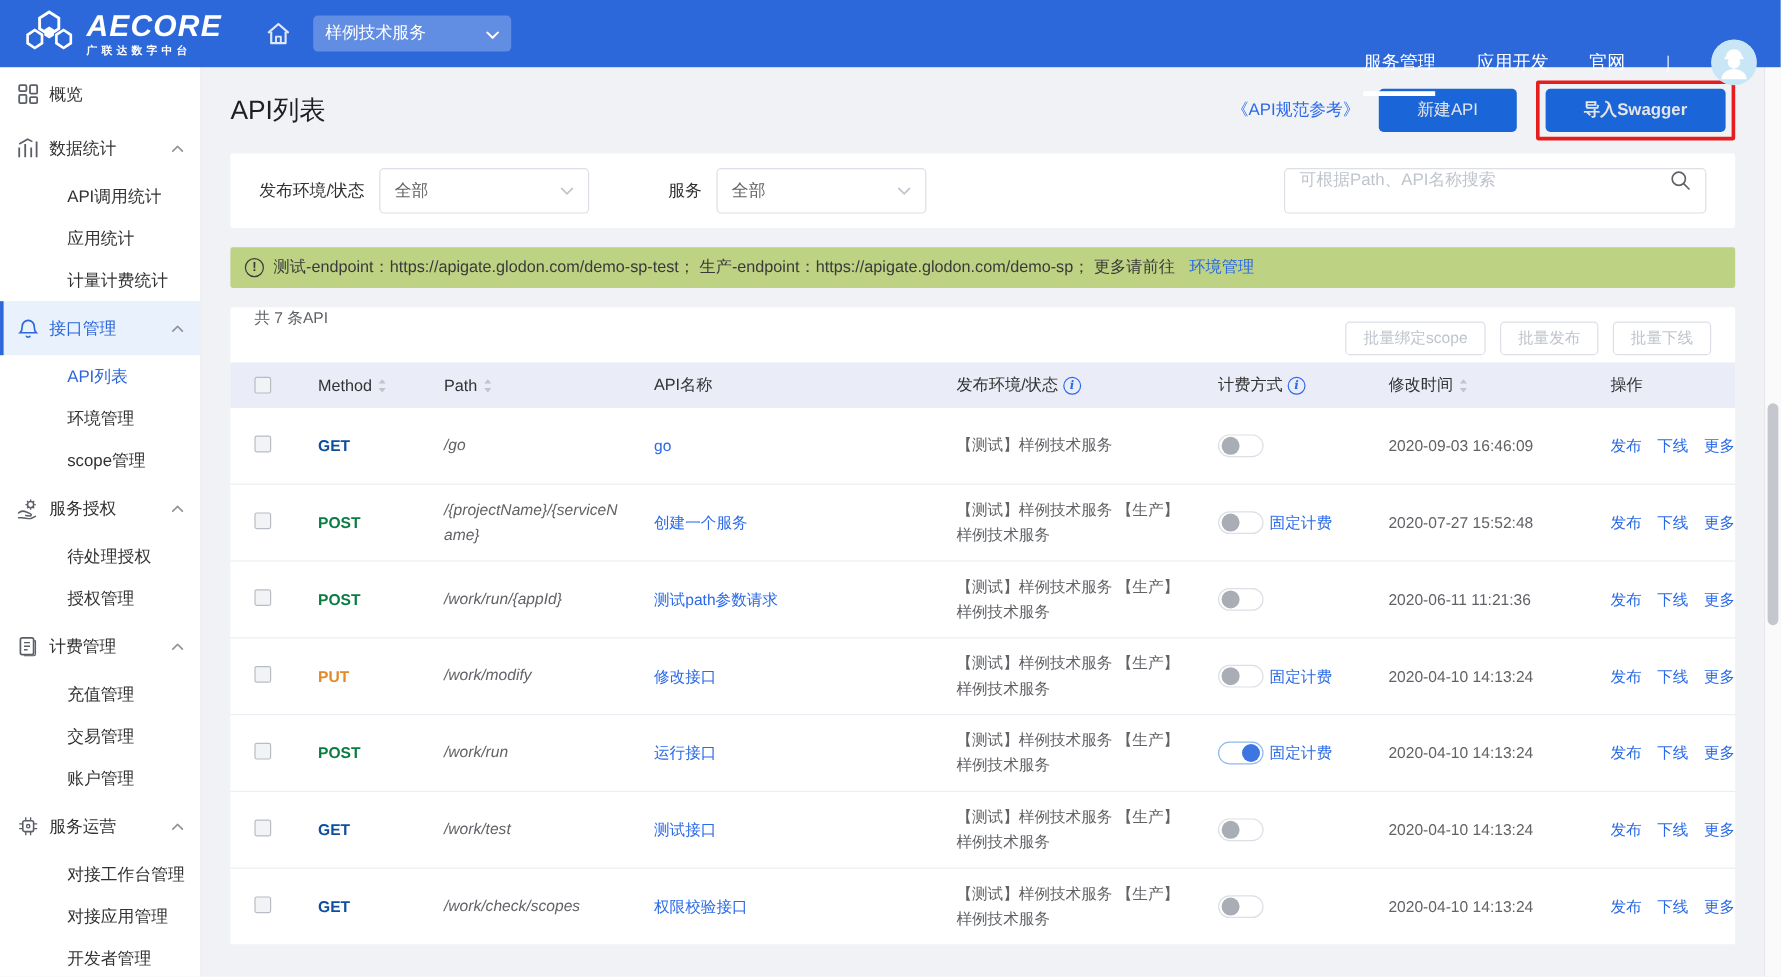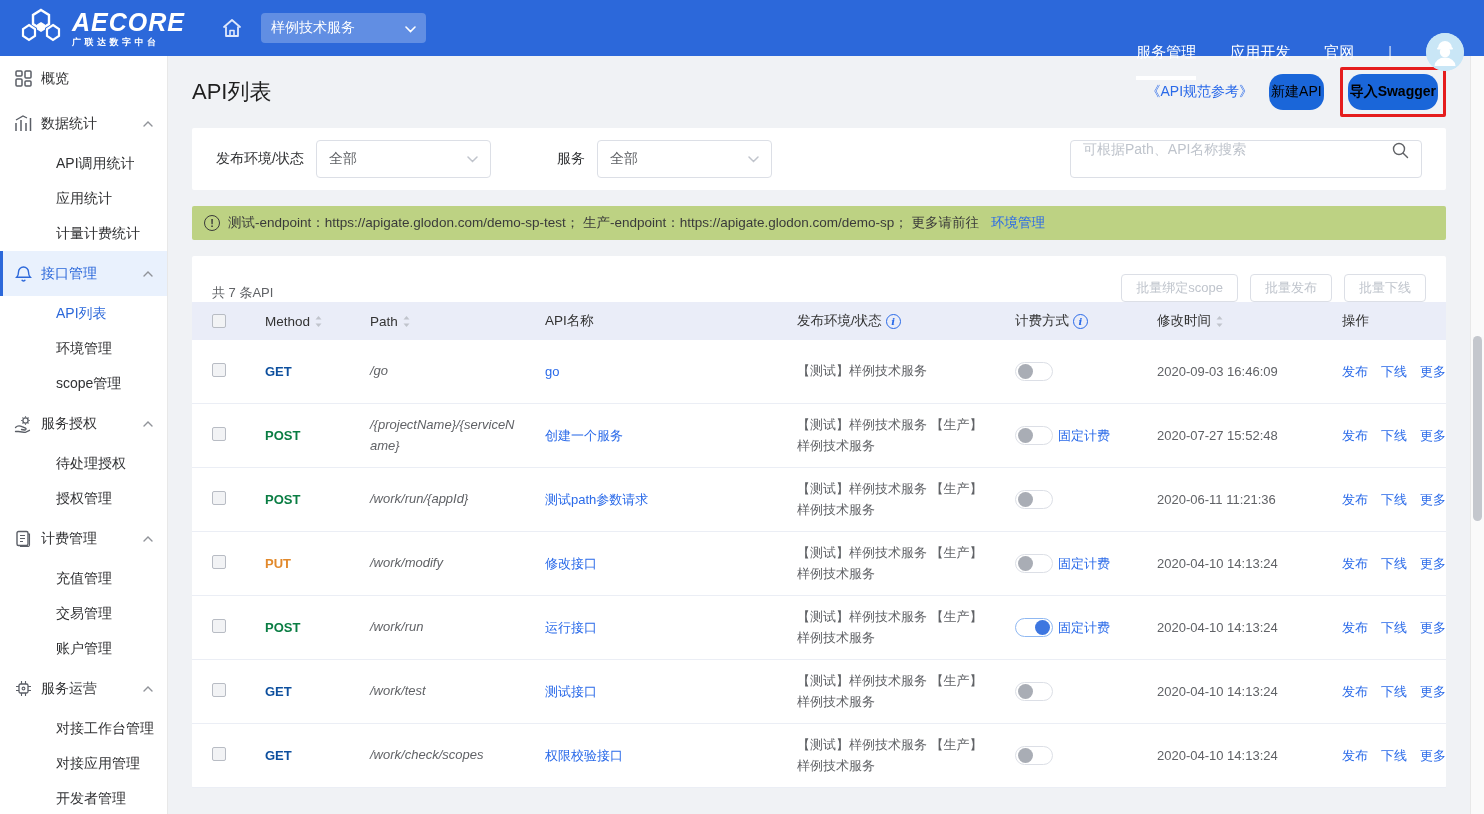--- a/index.html
+++ b/index.html
@@ -31,41 +31,41 @@
   .side-group.active::before{content:"";position:absolute;left:0;top:0;bottom:0;width:3px;background:#2c68da;}
   .side-child{height:35px;display:flex;align-items:center;padding-left:56px;font-size:14px;color:#303133;cursor:pointer;}
   .side-child.active{color:#2c68da;}
 
   
   .main{position:absolute;top:56px;left:168px;right:14px;bottom:0;padding:0 24px;overflow:hidden;}
   .page-head{height:72px;display:flex;align-items:center;}
   .page-title{font-size:22px;color:#1f1f1f;font-weight:500;}
   .head-right{margin-left:auto;display:flex;align-items:center;gap:16px;}
   .spec-link{color:#2a6ae9;font-size:14px;}
-  .btn-primary{background:#1a66d9;color:#000000;border:none;border-radius:14px;height:36px;padding:0 2px;font-size:14px;cursor:pointer;font-family:inherit;}
+  .btn-primary{background:#1a66d9;color:#e5e5e5;border:none;border-radius:4px;height:36px;padding:0 32px;font-size:14px;cursor:pointer;font-family:inherit;}
   .annotation-box{border:3px solid #e51d1d;padding:4px 5px;border-radius:2px;display:inline-flex;}
 
   .card{background:#fff;border-radius:2px;}
   .filter-card{height:62px;display:flex;align-items:center;padding:0 24px;margin-bottom:16px;}
   .filter-label{font-size:14px;color:#303133;margin-right:12px;}
   .select{width:175px;height:38px;border:1px solid #dcdfe6;border-radius:4px;display:flex;align-items:center;justify-content:space-between;padding:0 12px;color:#606266;font-size:14px;cursor:pointer;background:#fff;}
   .select .chev{color:#c0c4cc;display:flex;}
   .gap36{width:66px;}
   .search-wrap{margin-left:auto;width:352px;height:38px;border:1px solid #dcdfe6;border-radius:4px;display:flex;align-items:flex-start;padding:0 12px;background:#fff;}
   .search-wrap input{border:none;outline:none;flex:1;font-size:14px;font-family:inherit;color:#606266;background:transparent;}
   .search-wrap input::placeholder{color:#bfc4cc;}
   .search-ic{color:#5a5e66;display:flex;cursor:pointer;}
 
   .banner{height:34px;background:#bdd283;border-radius:2px;display:flex;align-items:center;padding:0 12px;margin-bottom:16px;font-size:13.5px;color:#3a3a3a;gap:8px;}
   .bang{width:16px;height:16px;border:1.4px solid #3a3a3a;border-radius:50%;display:inline-flex;align-items:center;justify-content:center;font-size:11px;font-weight:bold;flex:none;}
   .banner a{color:#2a6ae9;margin-left:4px;}
 
   
   .table-card{padding-bottom:0;}
-  .count-bar{height:46px;display:flex;align-items:flex-end;padding:0 20px;font-size:13px;color:#606266;}
+  .count-bar{height:46px;display:flex;align-items:flex-start;padding:0 20px;font-size:13px;color:#606266;}
   .batch-btns{margin-left:auto;display:flex;gap:12px;margin-top:12px;}
   .btn-ghost{height:28px;padding:0 14px;border:1px solid #dcdfe6;background:#fff;border-radius:4px;color:#bfc4cc;font-size:13px;cursor:not-allowed;font-family:inherit;}
   .tr{display:grid;grid-template-columns:73px 105px 175px 252px 218px 142px 185px 1fr;align-items:center;}
   .thead{background:#eaedf8;height:38px;font-size:13.5px;color:#333;}
   .th{display:flex;align-items:center;gap:4px;}
   .cb{width:14px;height:14px;border:1px solid #b8bcc4;background:#f2f3f5;border-radius:2px;margin-left:20px;display:inline-block;cursor:pointer;}
   .row{min-height:64px;border-bottom:1px solid #ebeef5;font-size:13px;color:#606266;padding:10px 0;}
   .method{font-weight:bold;font-size:13px;}
   .m-GET{color:#0d4f9e;}
   .m-POST{color:#0a7d43;}

